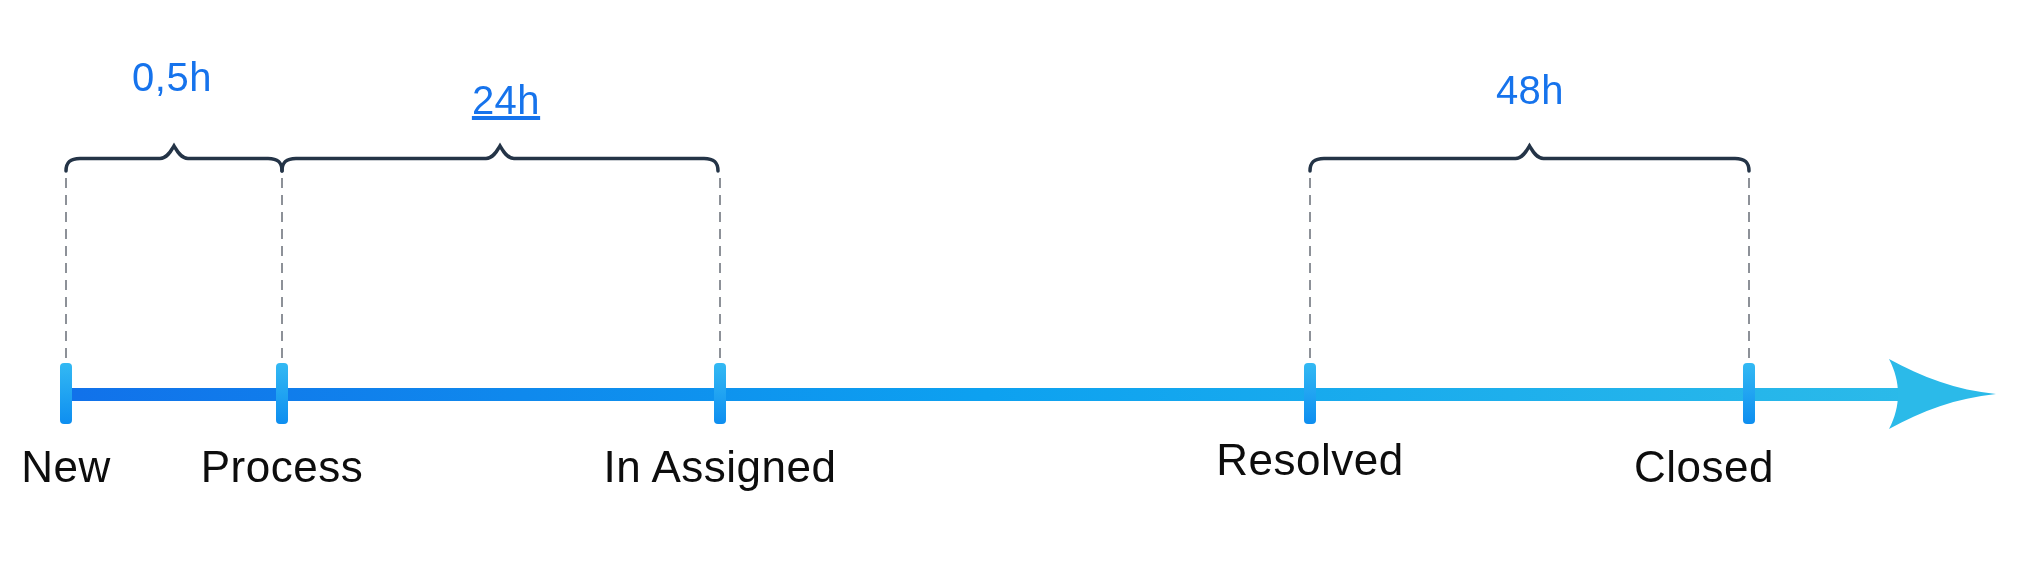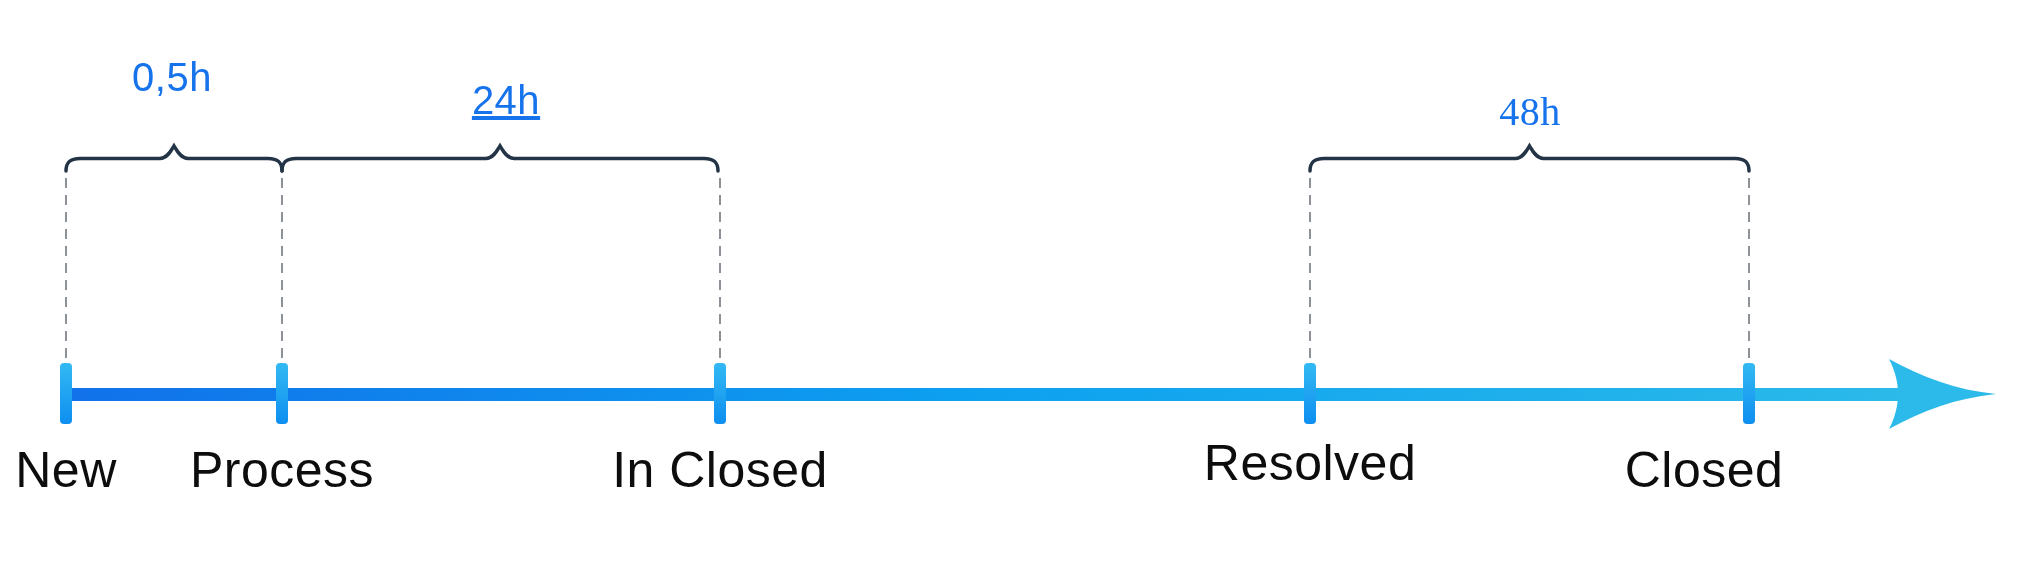--- a/index.html
+++ b/index.html
@@ -16,21 +16,21 @@
     font-family: "Liberation Sans", "DejaVu Sans", sans-serif;
   }
   .canvas svg {
     position: absolute;
     left: 0;
     top: 0;
   }
   .stage-label {
     position: absolute;
     transform: translateX(-50%);
-    font-size: 50px;
+    font-size: 44px;
     line-height: 1;
     letter-spacing: 0.5px;
     color: var(--stage-label-color, #0d0d0d);
     white-space: nowrap;
   }
   .interval-label {
     position: absolute;
     transform: translateX(-50%);
     font-size: 40px;
     line-height: 1;
@@ -79,20 +79,20 @@
         <rect x="276" y="363" width="12" height="61" rx="4" fill="url(#tickGrad)"></rect>
         <rect x="714" y="363" width="12" height="61" rx="4" fill="url(#tickGrad)"></rect>
         <rect x="1304" y="363" width="12" height="61" rx="4" fill="url(#tickGrad)"></rect>
         <rect x="1743" y="363" width="12" height="61" rx="4" fill="url(#tickGrad)"></rect>
       </g>
   </svg>
 
   <div id="labels-layer">
       <div class="stage-label" style="left: 66px; top: 445px;">New</div>
       <div class="stage-label" style="left: 282px; top: 445px;">Process</div>
-      <div class="stage-label" style="left: 720px; top: 445px;">In Closed</div>
+      <div class="stage-label" style="left: 720px; top: 445px;">In Assigned</div>
       <div class="stage-label" style="left: 1310px; top: 438px;">Resolved</div>
       <div class="stage-label" style="left: 1704px; top: 445px;">Closed</div>
       <div class="interval-label" style="left: 172px; top: 57px;">0,5h</div>
       <div class="interval-label" style="left: 506px; top: 80px; text-decoration: underline;">24h</div>
-      <div class="interval-label" style="left: 1530px; top: 92px; font-family: Liberation Serif, serif;">48h</div>
+      <div class="interval-label" style="left: 1530px; top: 70px;">48h</div>
     </div>
 </div>
 
 </body></html>

